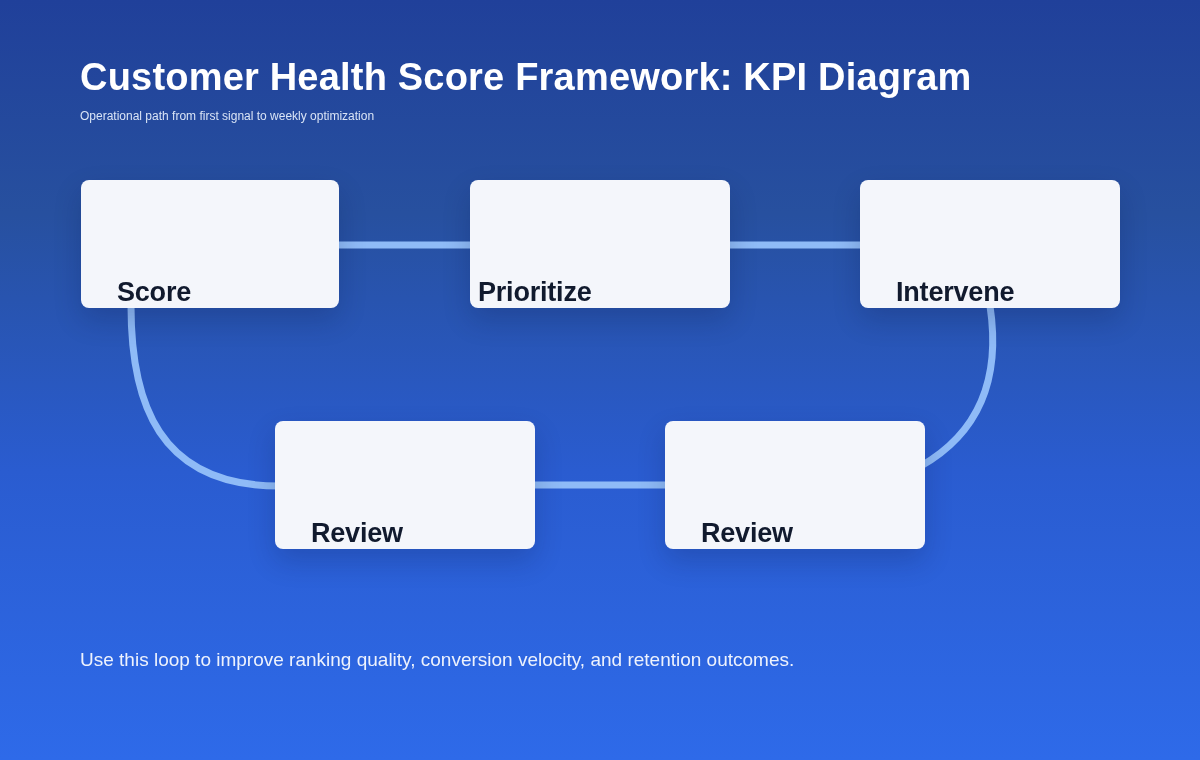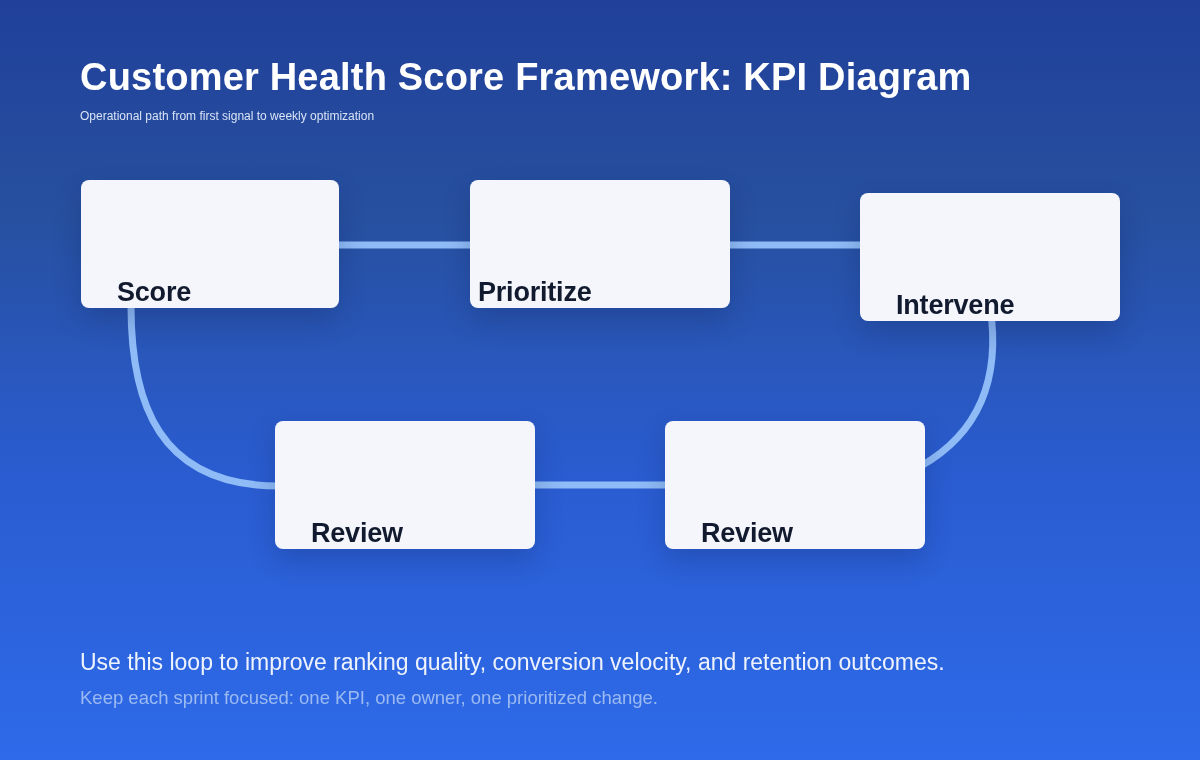--- a/index.html
+++ b/index.html
@@ -56,30 +56,30 @@
     padding-left: 36px;
   }
   .node span {
     font-size: 27px;
     font-weight: bold;
     letter-spacing: -0.2px;
     color: #111a2e;
   }
   .node-score      { left: 81px;  top: 180px; width: 258px; }
   .node-prioritize { left: 470px; top: 180px; padding-left: 8px; }
-  .node-intervene  { left: 860px; top: 193px; }
+  .node-intervene  { left: 860px; top: 180px; }
   .node-review-1   { left: 275px; top: 421px; }
   .node-review-2   { left: 665px; top: 421px; }
 
   
   .footer-primary {
     position: absolute;
     left: 80px;
     top: 649px;
-    font-size: 23px;
+    font-size: 19px;
     color: #edf2fd;
   }
   .footer-secondary {
     position: absolute;
     left: 80px;
     top: 687px;
     font-size: 18.5px;
     color: #9bbaf2;
   }
 </style>
@@ -109,15 +109,14 @@
     <span>Intervene</span>
   </div>
   <div class="node node-review-1">
     <span>Review</span>
   </div>
   <div class="node node-review-2">
     <span>Review</span>
   </div>
 
   <div class="footer-primary">Use this loop to improve ranking quality, conversion velocity, and retention outcomes.</div>
-  <div class="footer-secondary">Keep each sprint focused: one KPI, one owner, one prioritized change.</div>
 
 </div>
 
 </body></html>

